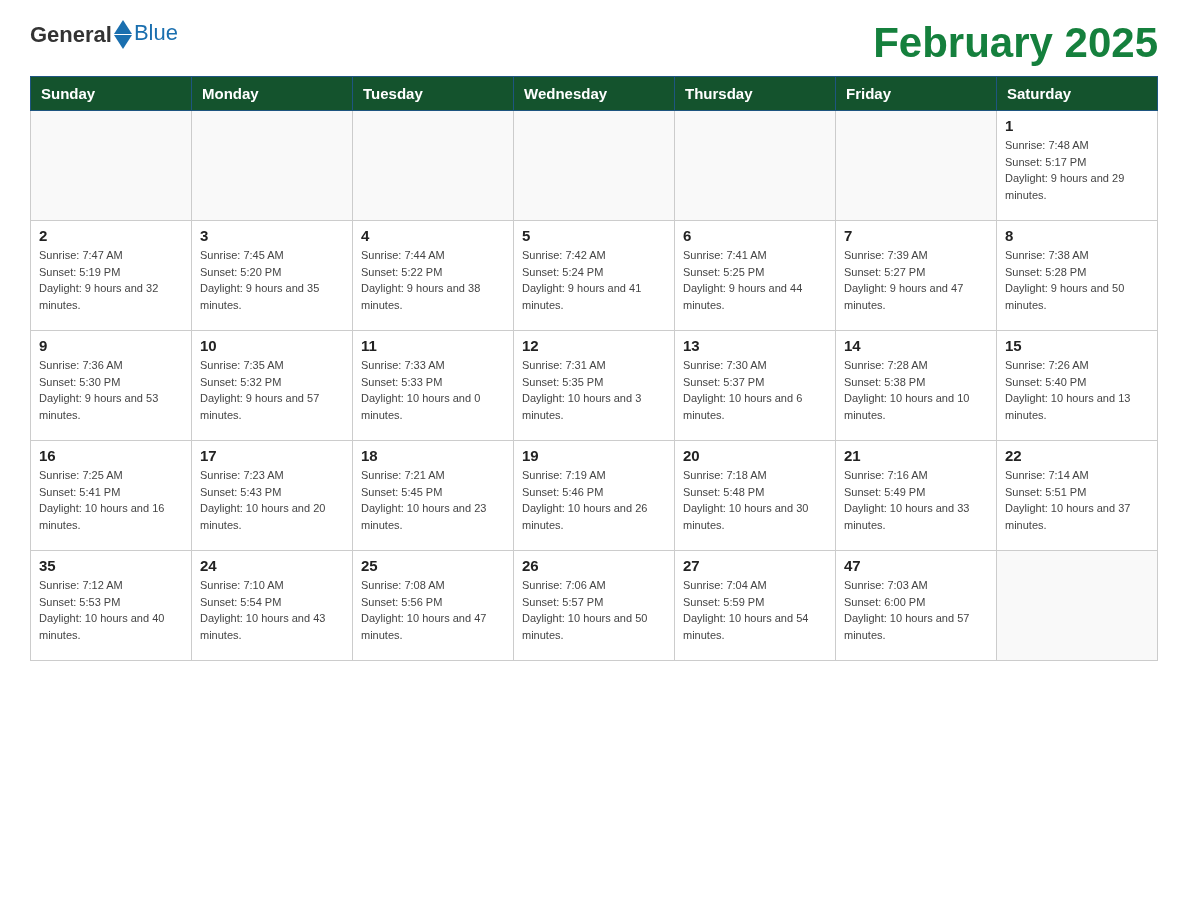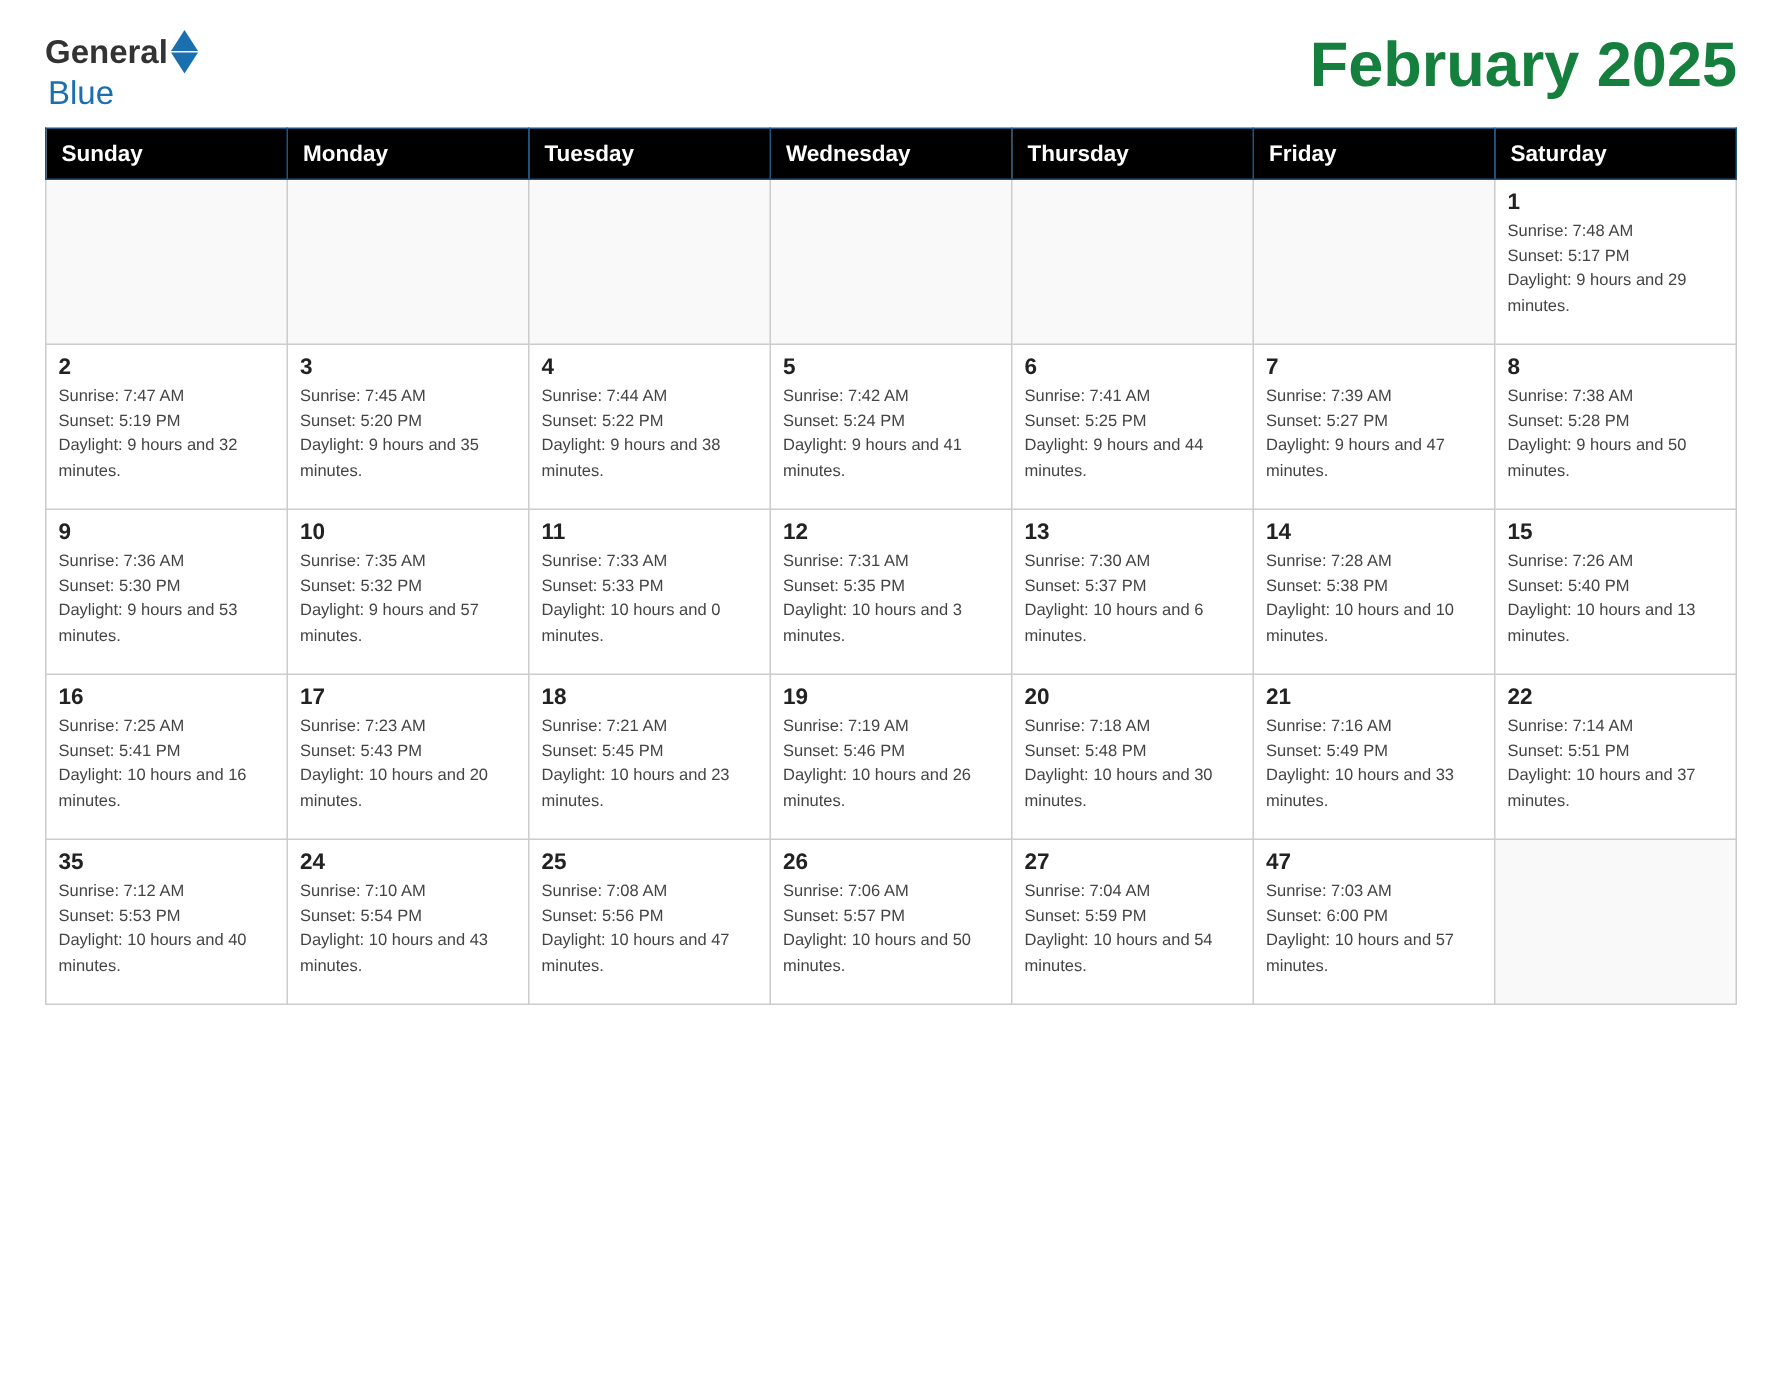--- a/index.html
+++ b/index.html
@@ -46,21 +46,21 @@
       font-weight: normal;
       color: #555;
       margin-top: 4px;
     }
     .calendar {
       width: 100%;
       border-collapse: collapse;
       margin-top: 10px;
     }
     .calendar thead th {
-      background-color: #000000;
+      background-color: #14532d;
       color: #fff;
       font-size: 15px;
       font-weight: bold;
       padding: 8px 10px;
       text-align: left;
       border: 1px solid #1e5580;
     }
     .calendar tbody td {
       vertical-align: top;
       border: 1px solid #ccc;
@@ -85,21 +85,21 @@
     }
     .row-divider td {
       border-top: 2px solid #2d6fa3;
     }
   </style>
 </head>
 <body>
 
 <div class="header">
   <div class="logo">
-    <div style="display:flex; flex-direction:column; align-items:flex-start;">
+    <div style="display:flex; flex-direction:row; align-items:flex-start;">
       <div style="display:flex; align-items:center;">
         <span class="logo-text-general">General</span>
         <div style="display:flex; flex-direction:column; align-items:center; margin-left:2px;">
           <div style="width:0; height:0; border-left:9px solid transparent; border-right:9px solid transparent; border-bottom:14px solid #1a6faf; margin-bottom:1px;"></div>
           <div style="width:0; height:0; border-left:9px solid transparent; border-right:9px solid transparent; border-top:14px solid #1a6faf;"></div>
         </div>
       </div>
       <span class="logo-text-blue" style="margin-left:2px;">Blue</span>
     </div>
   </div>

